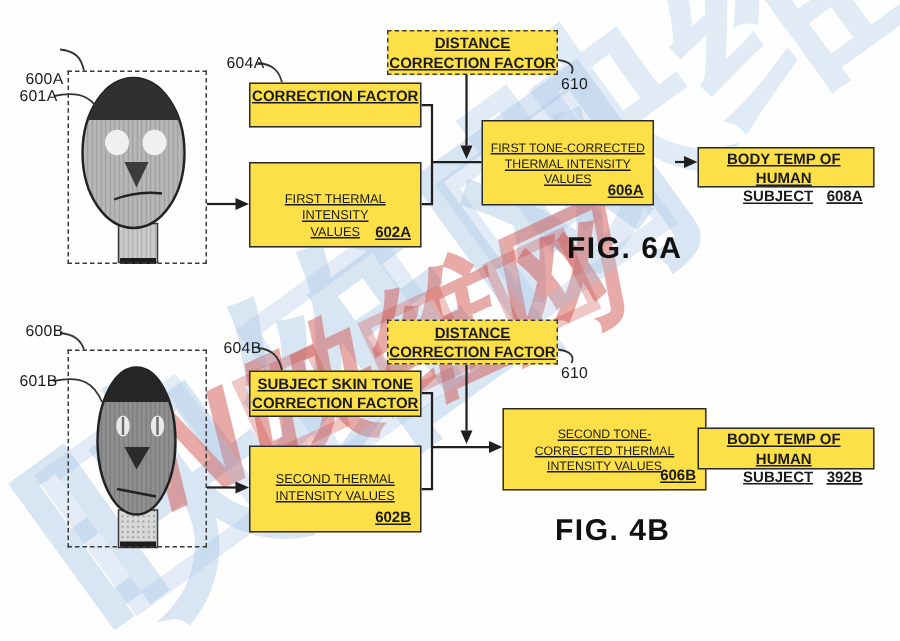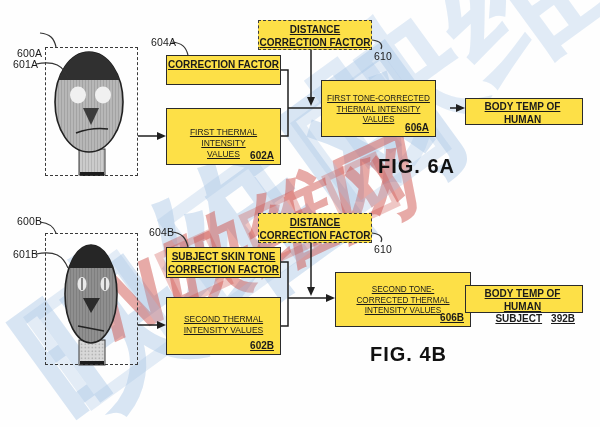--- a/index.html
+++ b/index.html
@@ -163,20 +163,21 @@
 
   <div class="box t-small pt-a3" style="left:321px;top:80px;width:115px;height:57px;">
     <div>FIRST TONE-CORRECTED</div>
     <div>THERMAL INTENSITY</div>
     <div>VALUES</div>
     <span class="ref">606A</span>
   </div>
 
   <div class="box bt" style="left:465px;top:98px;width:118px;height:27px;">
     <div>BODY TEMP OF HUMAN</div>
+    <div class="l2"><span>SUBJECT</span><span class="gap"></span><span class="ref-inline">608A</span></div>
   </div>
 
   <div class="caption" style="left:378px;top:155px;">FIG. 6A</div>
 
   <div class="frame" style="left:45px;top:233px;width:93px;height:132px;"></div>
 
   <span class="lbl" style="left:17px;top:215px;">600B</span>
   <span class="lbl" style="left:13px;top:248px;">601B</span>
   <span class="lbl" style="left:149px;top:226px;">604B</span>
   <span class="lbl" style="left:374px;top:243px;">610</span>

